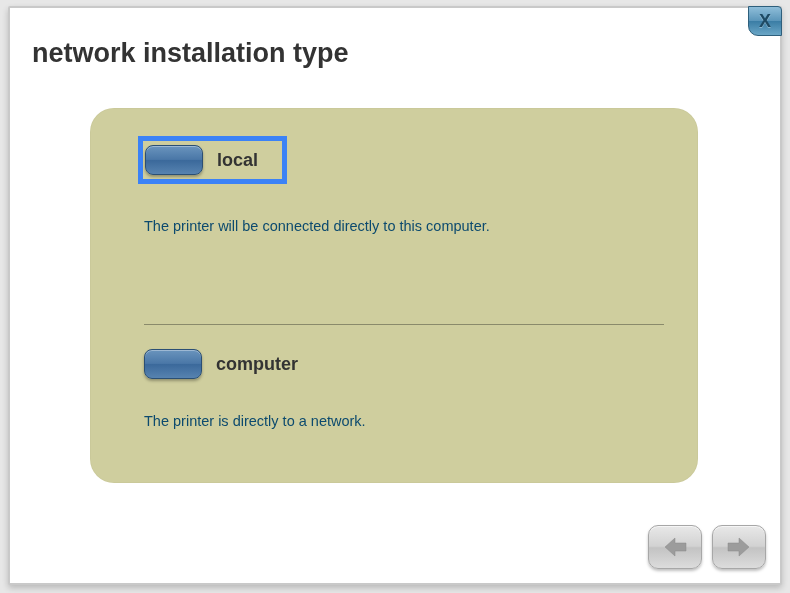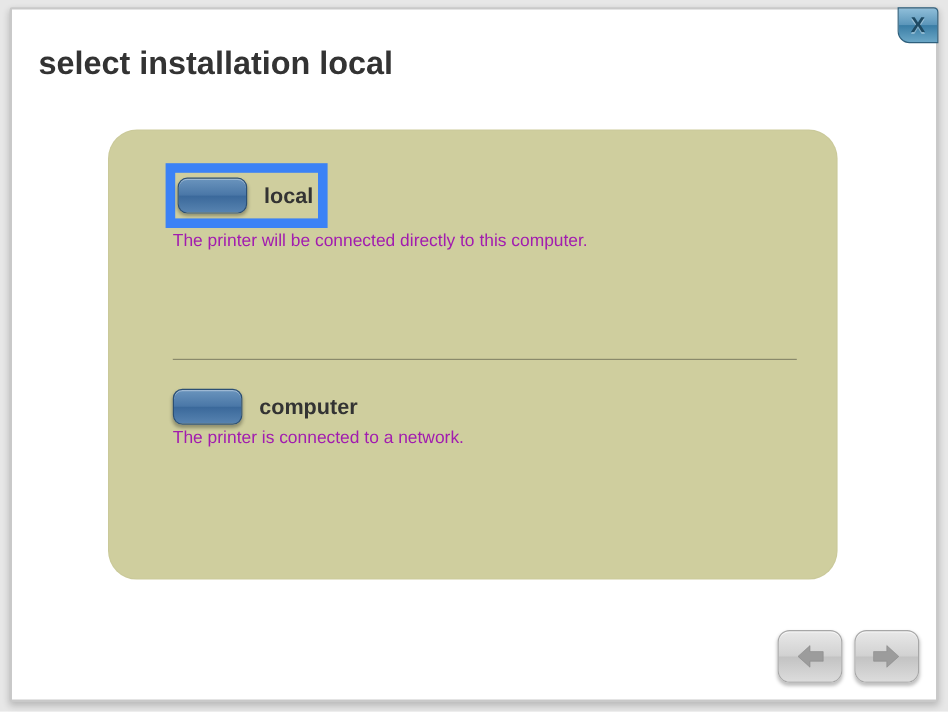--- a/index.html
+++ b/index.html
@@ -56,42 +56,42 @@
     }
     .option {
       position: relative;
     }
     .option-header {
       display: flex;
       align-items: center;
       gap: 14px;
     }
     .option-header.highlighted {
-      border: 8px solid #3b82f6;
+      border: 5px solid #3b82f6;
       margin-left: -6px;
-      padding: 4px 4px 4px 2px;
+      padding: 4px 24px 4px 2px;
       display: inline-flex;
     }
     .blue-btn {
       width: 58px; height: 30px;
       border-radius: 8px;
       background: linear-gradient(to bottom, #6a94bd 0%, #4a77a7 48%, #3b699b 52%, #5783b0 100%);
       border: 1px solid #2b4f74;
       box-shadow: inset 0 1px 0 rgba(255,255,255,0.35), 0 2px 3px rgba(0,0,0,0.3);
       cursor: pointer;
     }
     .option-label {
       font-size: 18px;
       font-weight: bold;
       color: #333333;
     }
     .option-desc {
-      margin-top: 3px;
+      margin-top: 34px;
       font-size: 14.5px;
-      color: #a21caf;
+      color: #0c4a6e;
     }
     .divider {
       margin-top: 90px;
       margin-bottom: 24px;
       border: none;
       border-top: 1px solid #8a8a6b;
       width: 520px;
     }
     .nav-area {
       position: absolute;
@@ -114,40 +114,40 @@
   </style>
 </head>
 <body>
 
 <div class="window">
 
   <div class="close-btn">
     <span>X</span>
   </div>
 
-  <h1 class="page-title">select installation local</h1>
+  <h1 class="page-title">network installation type</h1>
 
   <div class="panel">
 
     <div class="option">
       <div class="option-header highlighted">
         <button class="blue-btn"></button>
         <span class="option-label">local</span>
       </div>
       <p class="option-desc">The printer will be connected directly to this computer.</p>
     </div>
 
     <hr class="divider">
 
     <div class="option">
       <div class="option-header">
         <button class="blue-btn"></button>
         <span class="option-label">computer</span>
       </div>
-      <p class="option-desc">The printer is connected to a network.</p>
+      <p class="option-desc">The printer is directly to a network.</p>
     </div>
 
   </div>
 
   <div class="nav-area">
     <button class="nav-btn">
       <svg width="26" height="22" viewBox="0 0 26 22">
         <path d="M13 2 L3 11 L13 20 L13 15 L24 15 L24 7 L13 7 Z" fill="#9c9c9c" stroke="#8a8a8a" stroke-width="0.5"></path>
       </svg>
     </button>

